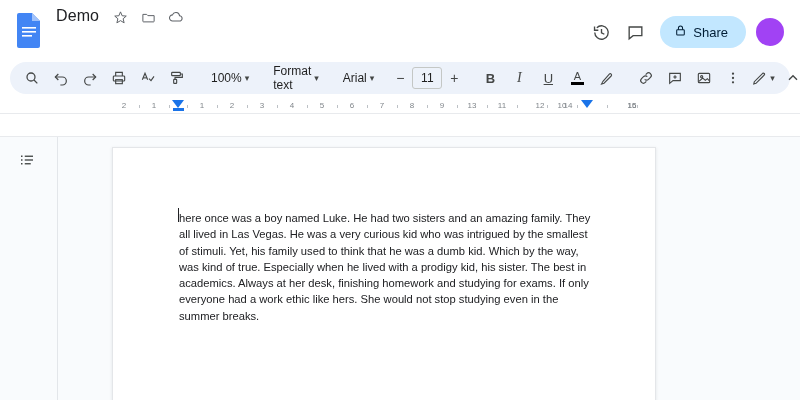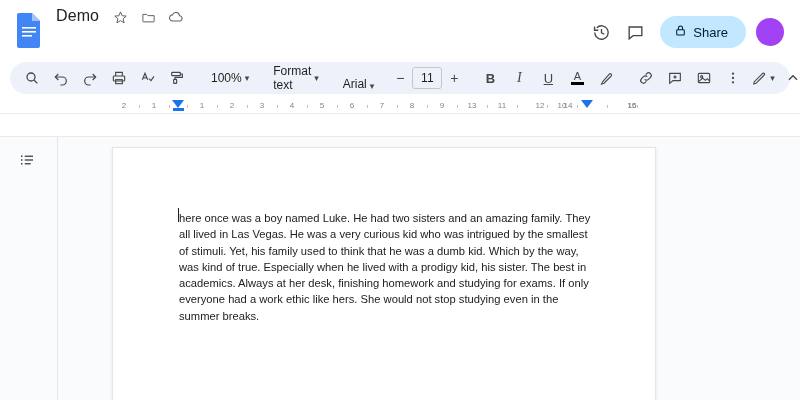--- a/index.html
+++ b/index.html
@@ -91,21 +91,21 @@
     padding: 0 4px 0 8px; border-radius: 4px;
     font-size: 12px; color: #1f1f1f;
   }
   .style-box {
     display: flex; align-items: center; height: 26px;
     padding: 0 4px 0 8px; border-radius: 4px;
     font-size: 12px; color: #1f1f1f; width: 104px;
     justify-content: space-between;
   }
   .font-box {
-    display: flex; align-items: flex-end; height: 26px;
+    display: flex; align-items: center; height: 26px;
     padding: 0 4px 0 8px; border-radius: 4px;
     font-size: 12px; color: #1f1f1f; width: 74px;
     justify-content: space-between;
   }
   .fontsize-wrap {
     display: flex; align-items: center; gap: 2px;
   }
   .fs-input {
     width: 30px; height: 22px;
     border: 1px solid #c4c7c5; border-radius: 3px;

